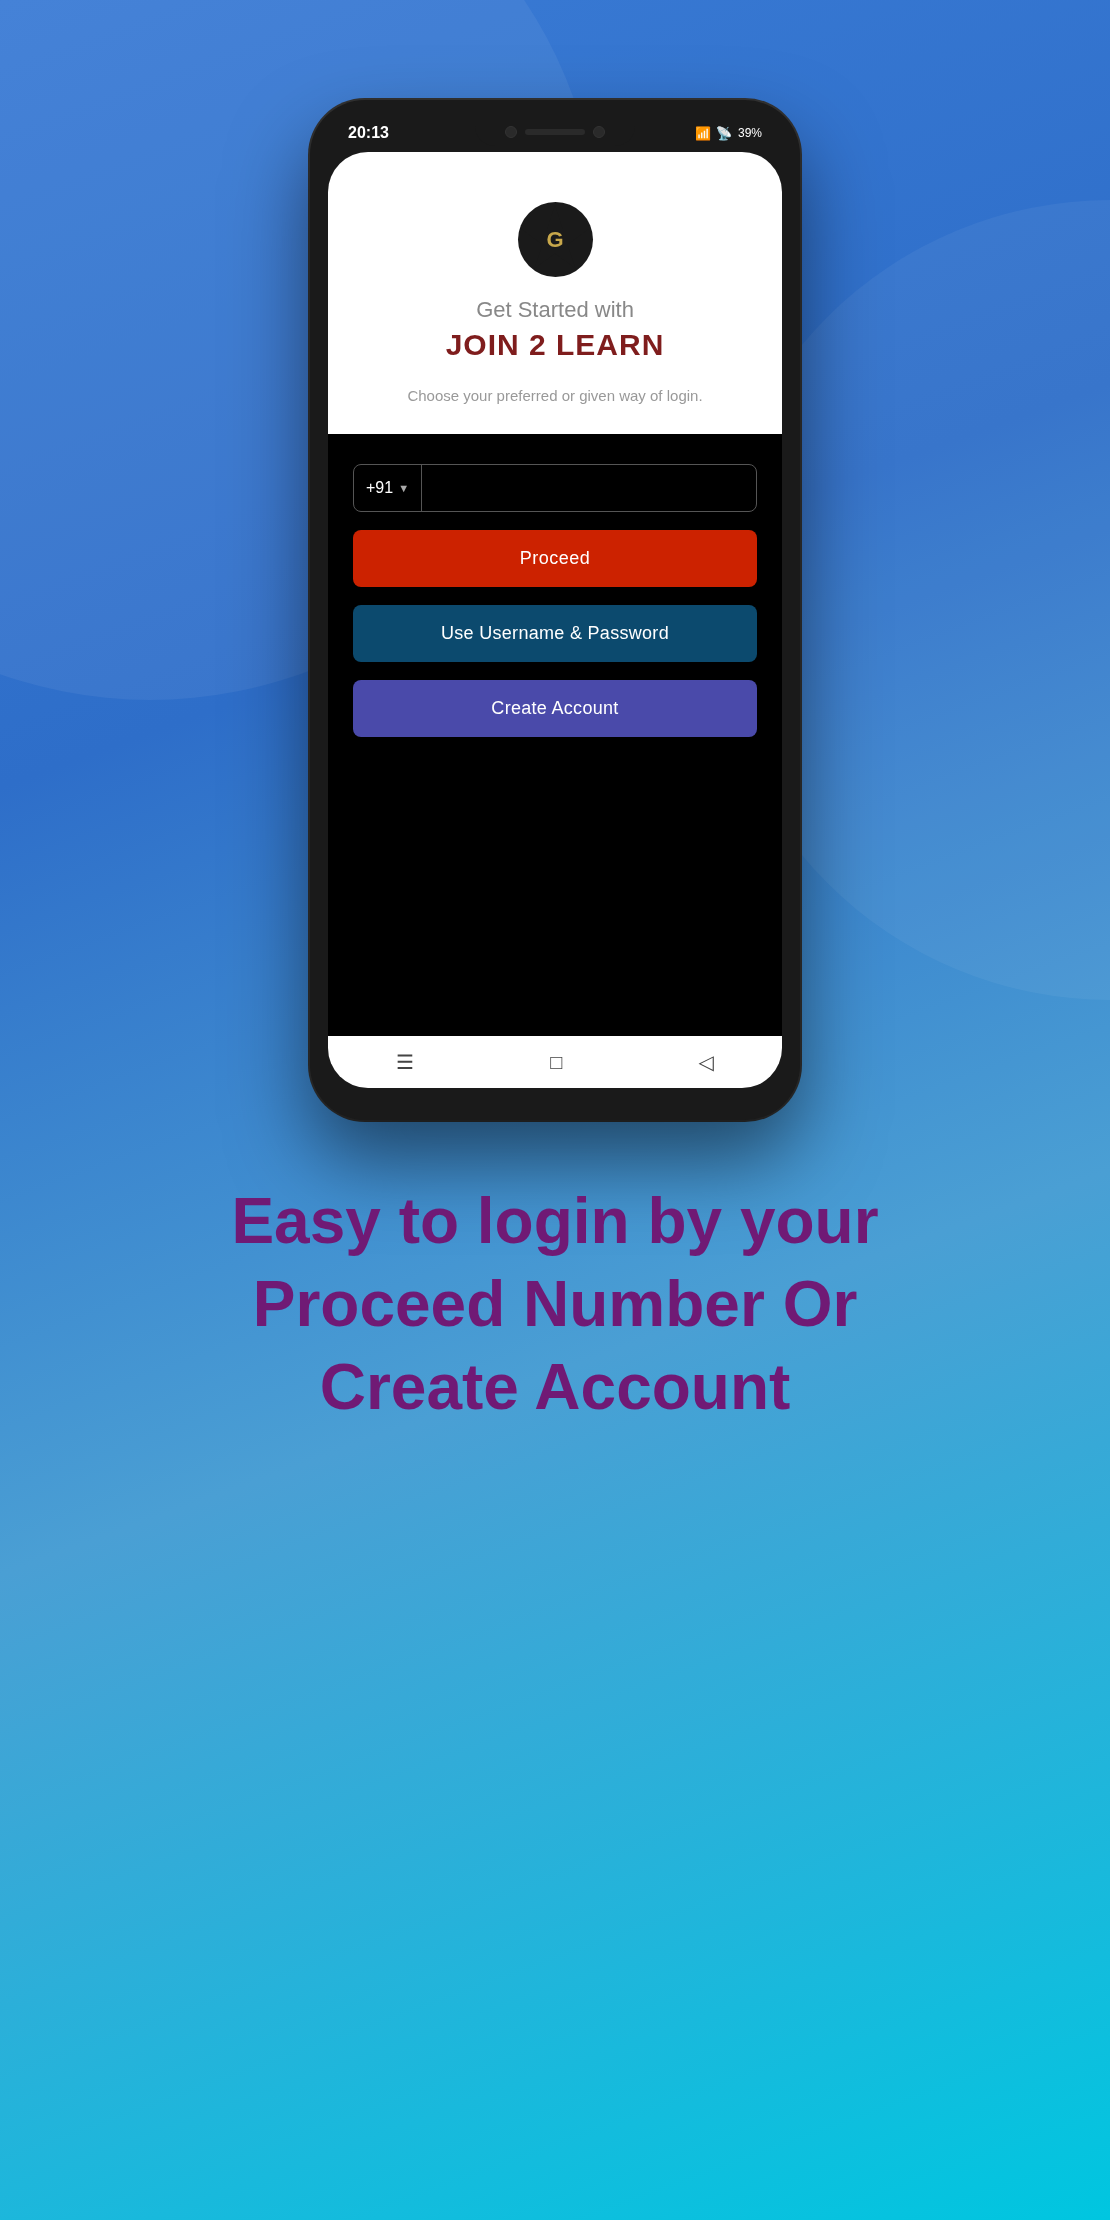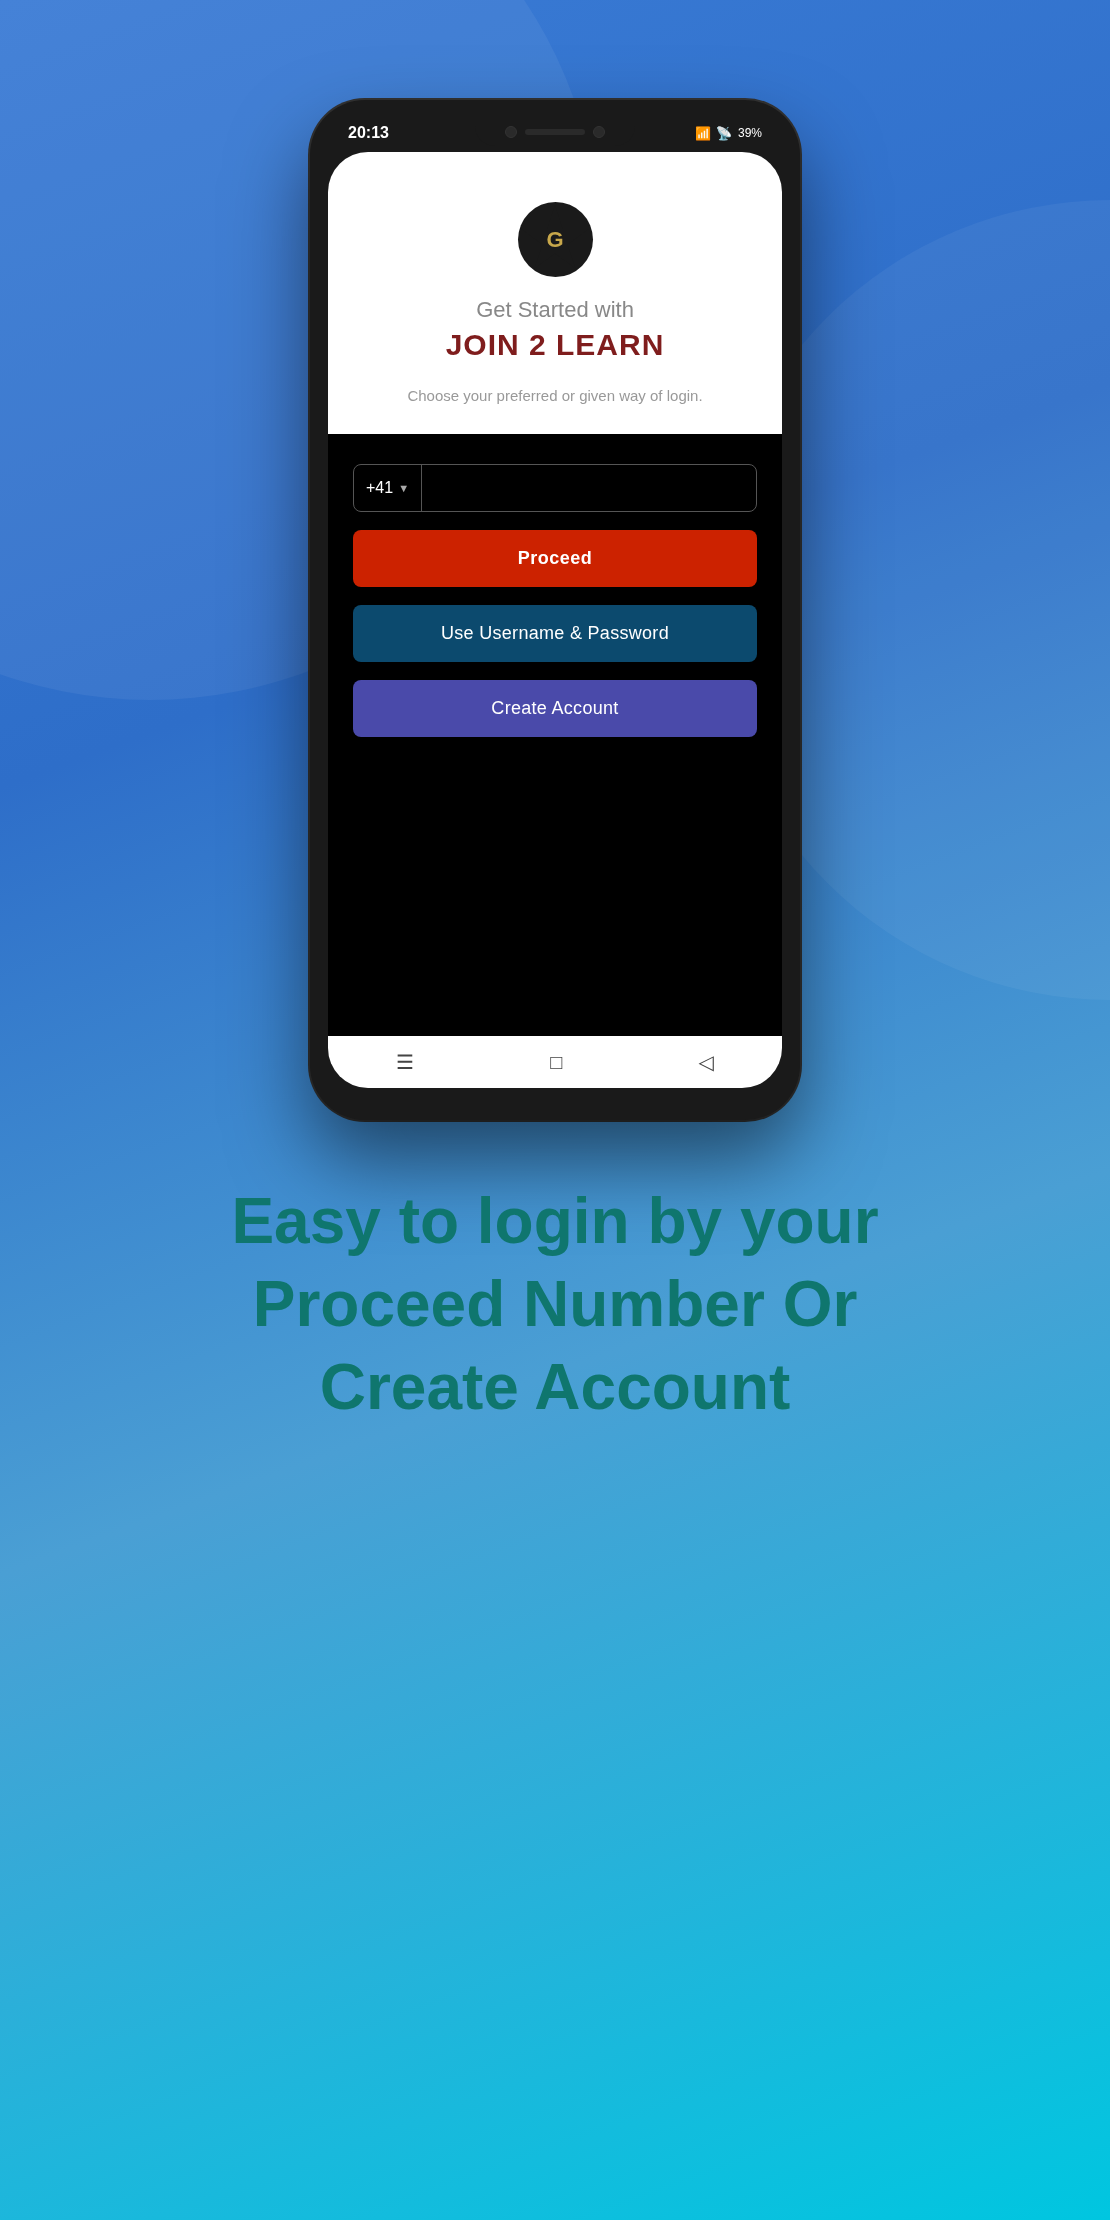--- a/index.html
+++ b/index.html
@@ -230,21 +230,21 @@
     }
 
     
     .btn-proceed {
       background: #cc2200;
       color: white;
       border: none;
       border-radius: 8px;
       padding: 18px;
       font-size: 18px;
-      font-weight: 700;
+      font-weight: 400;
       cursor: pointer;
       text-align: center;
       letter-spacing: 0.5px;
     }
 
     
     .btn-username {
       background: #0c4a6e;
       color: white;
       border: none;
@@ -289,21 +289,21 @@
 
     
     .caption-area {
       margin-top: 60px;
       text-align: center;
       padding: 0 80px;
       z-index: 10;
     }
 
     .caption-text {
-      color: #0f766e;
+      color: #701a75;
       font-size: 64px;
       font-weight: 600;
       line-height: 1.3;
       text-align: center;
     }
   </style>
 </head>
 <body>
 
 <div class="bg-overlay"></div>
@@ -338,21 +338,21 @@
         </div>
         <div class="get-started-text">Get Started with</div>
         <div class="brand-name">JOIN 2 LEARN</div>
         <div class="login-subtitle">Choose your preferred or given way of login.</div>
       </div>
 
       <div class="screen-bottom">
 
         <div class="phone-input-row">
           <div class="country-code">
-            <span>+41</span>
+            <span>+91</span>
             <span class="dropdown-arrow">▼</span>
           </div>
         </div>
 
         <button class="btn-proceed">Proceed</button>
 
         <button class="btn-username">Use Username &amp; Password</button>
 
         <button class="btn-create">Create Account</button>
 

